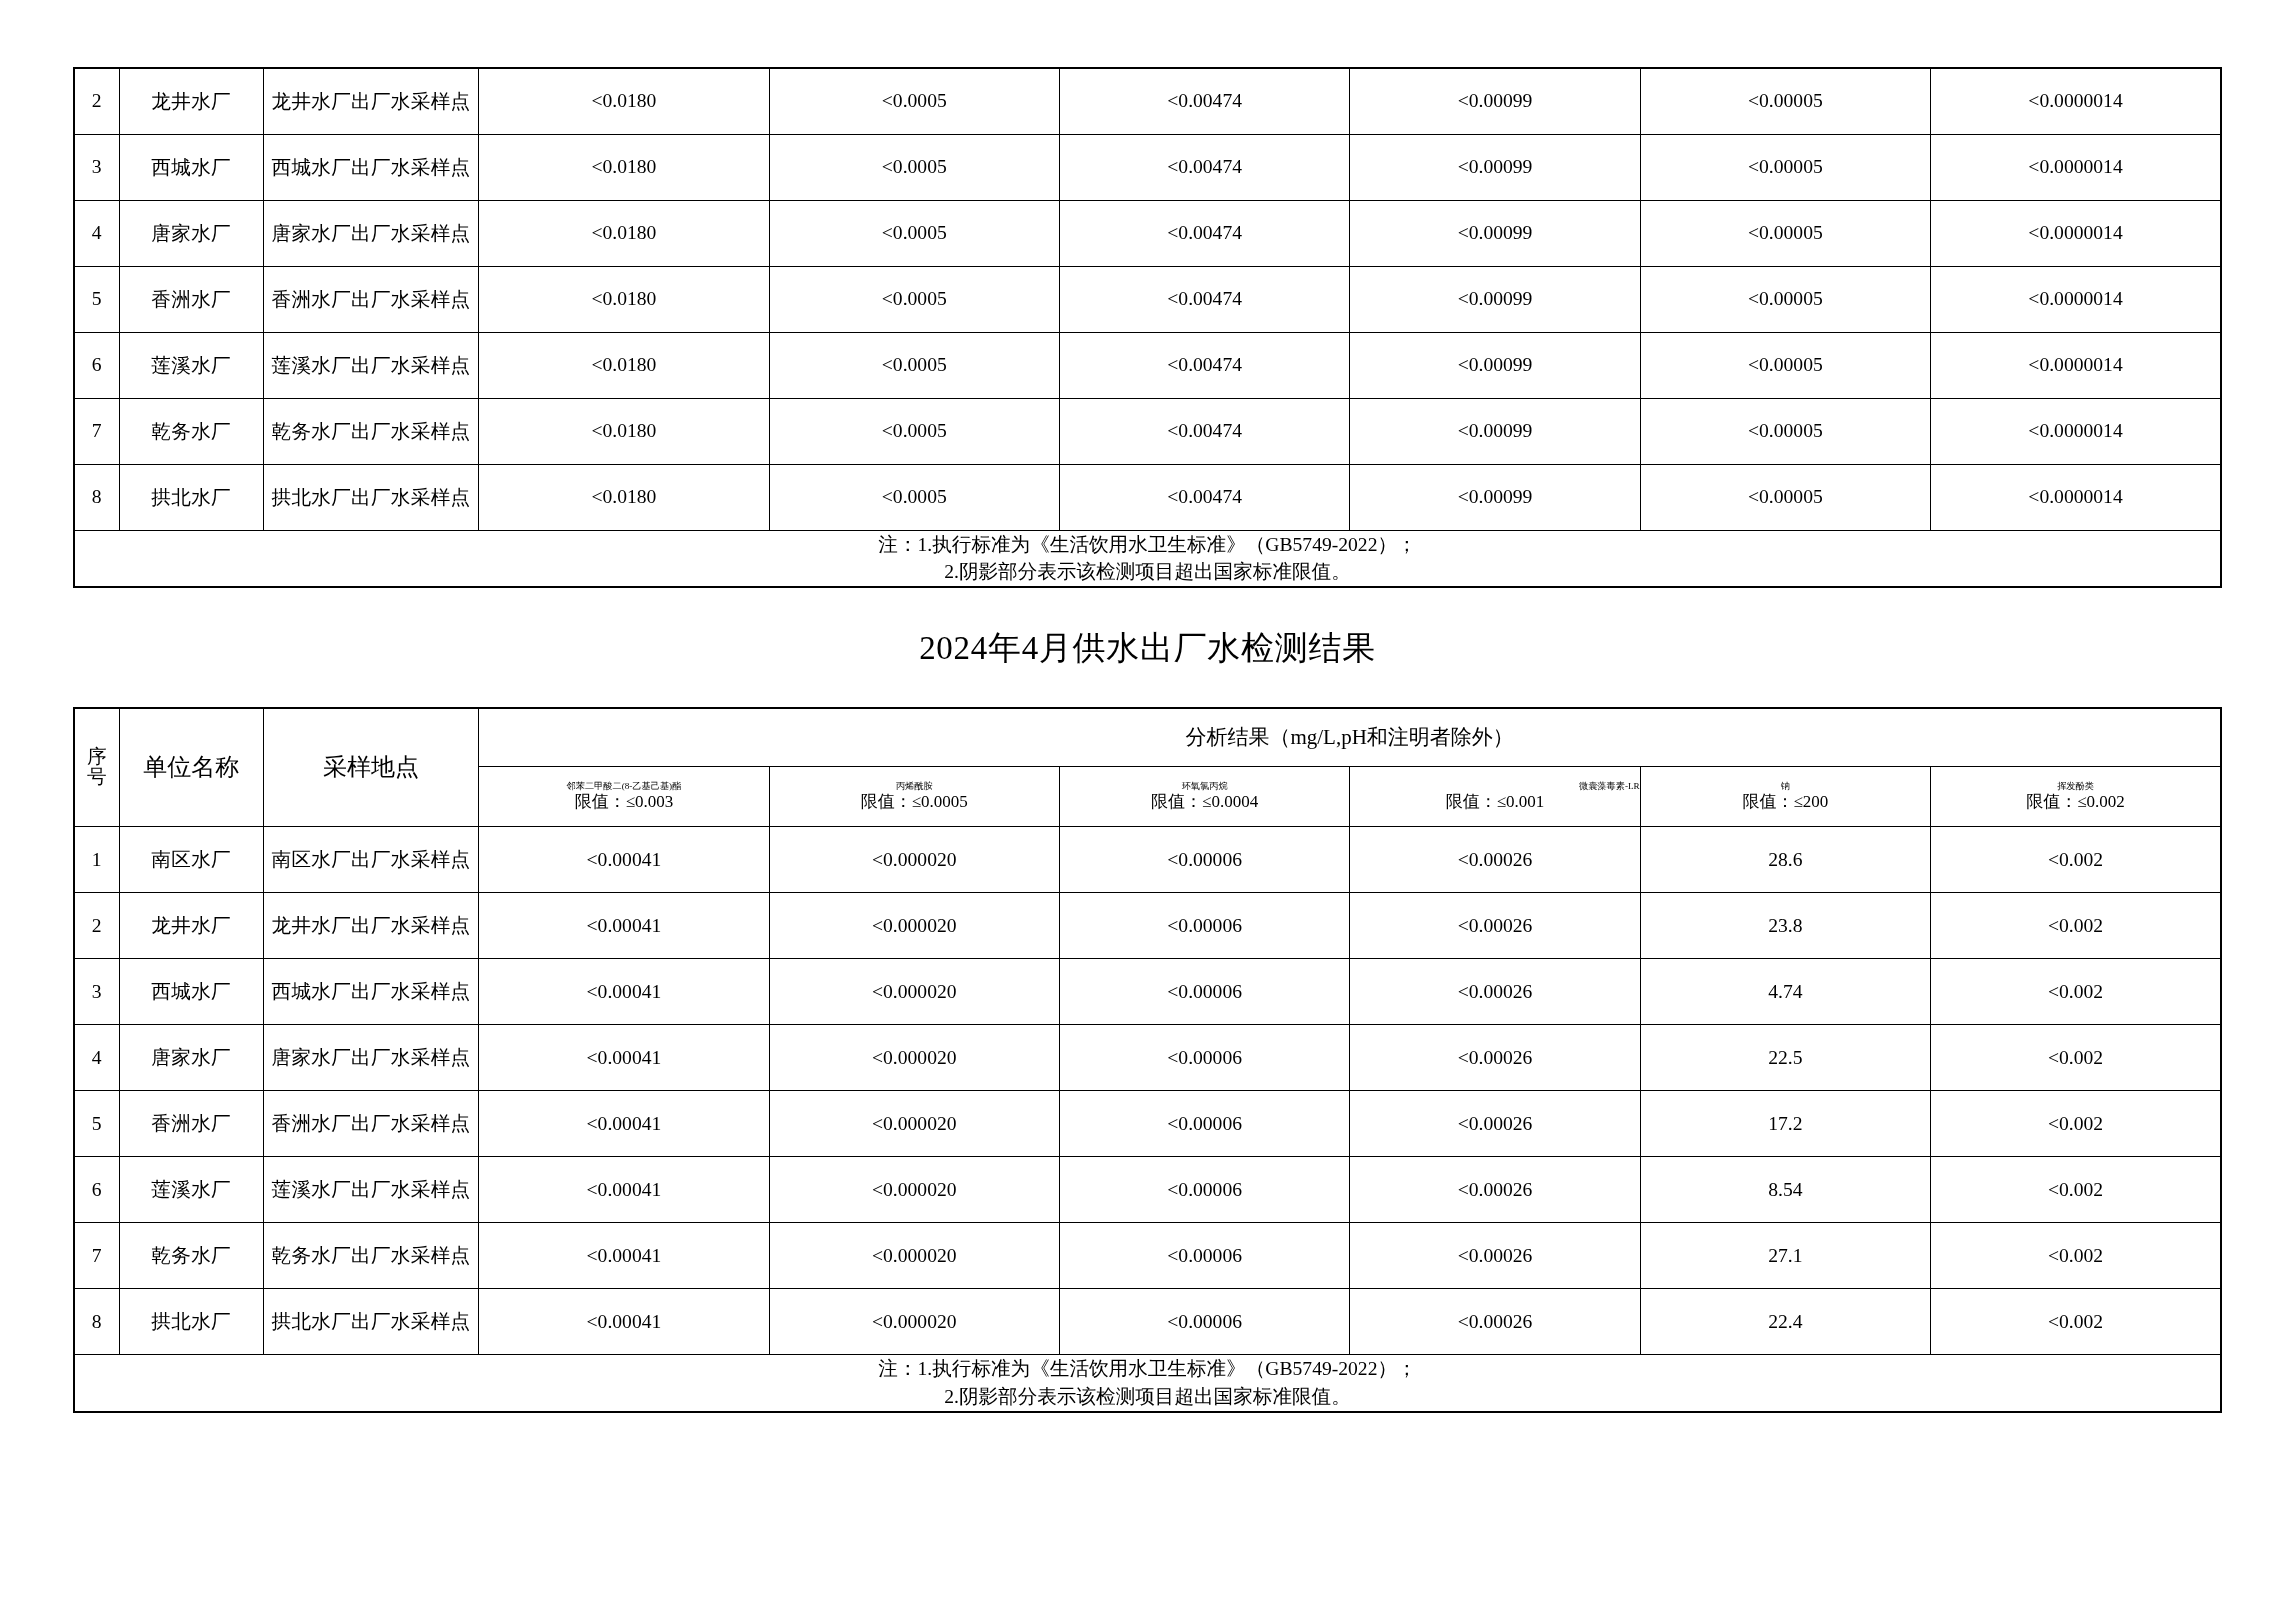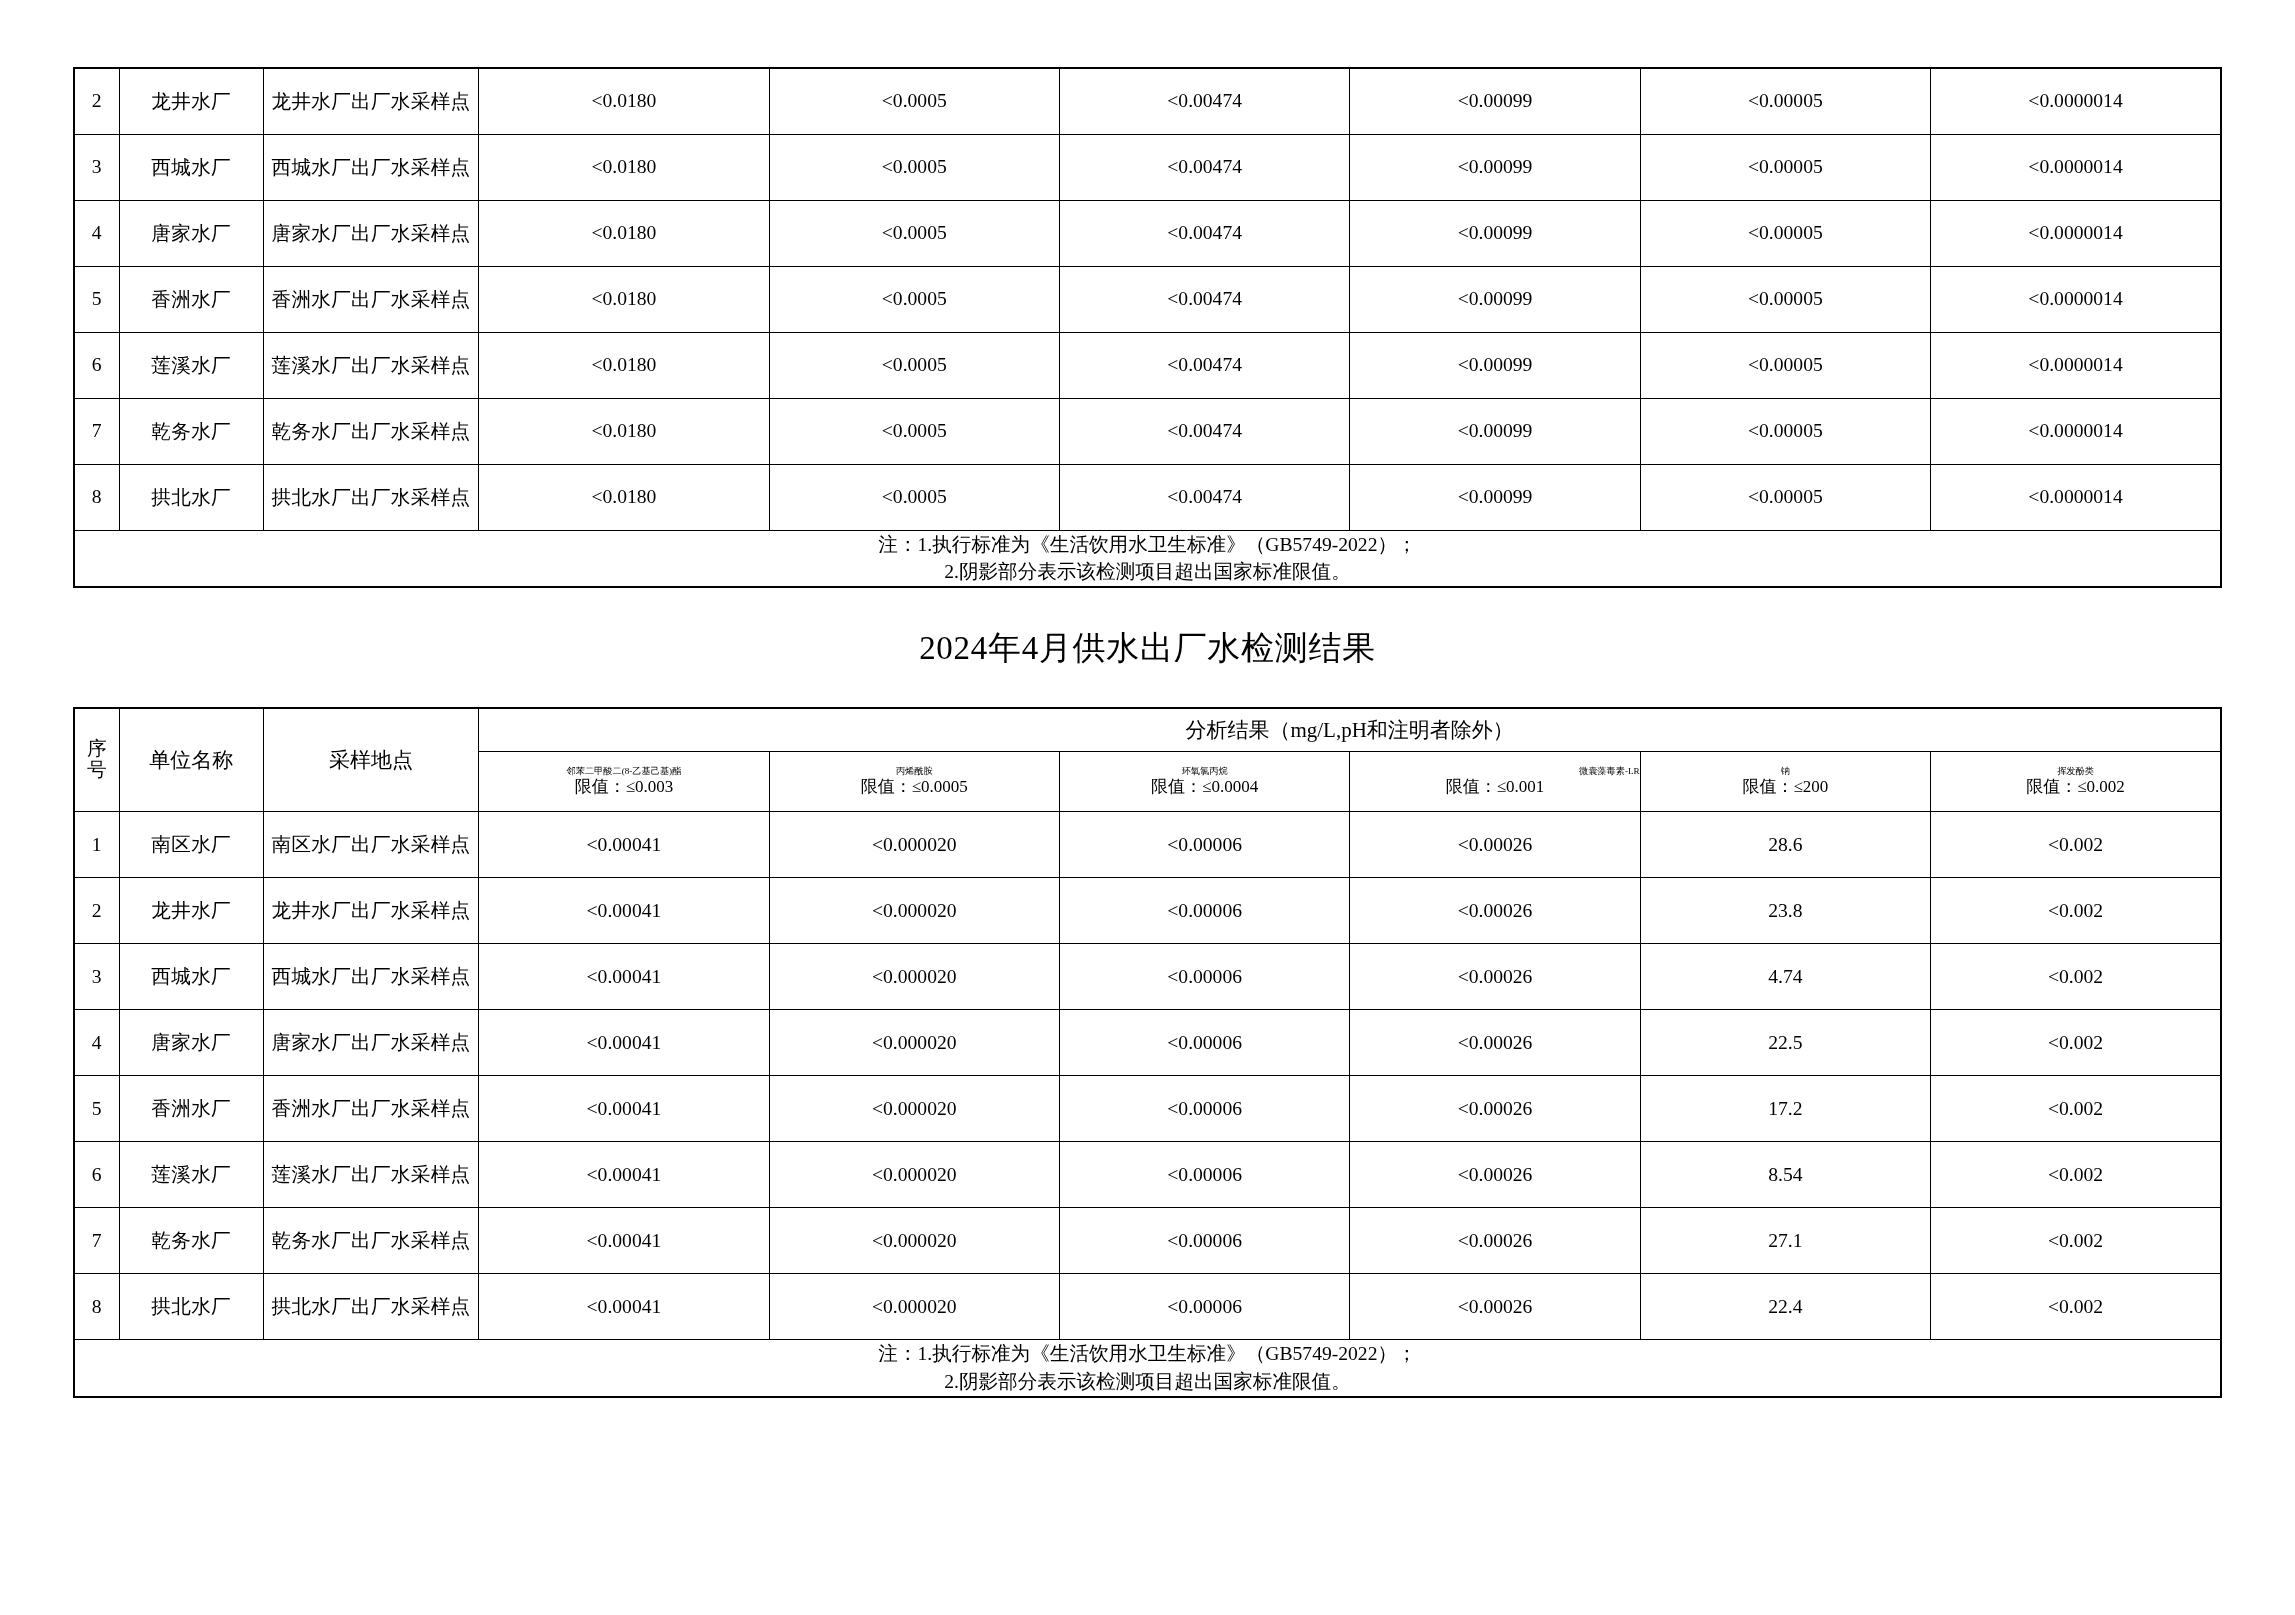--- a/index.html
+++ b/index.html
@@ -71,25 +71,25 @@
     letter-spacing: 0.7px;
   }
 
   
   td.hdr-idx {
     font-size: 19.6px;
     line-height: 1.06;
     width: 41px;
   }
   td.hdr-main {
-    font-size: 21px;
+    font-size: 24px;
   }
   td.hdr-span {
     font-size: 21px;
-    height: 44px;
+    height: 59px;
   }
   td.hdr-param {
     font-size: 17px;
     line-height: 1.22;
     height: 60px;
     padding: 2.6px 2px;
   }
   .param-name { display: block; white-space: nowrap; }
   .param-lim  { display: block; white-space: nowrap; }
 

